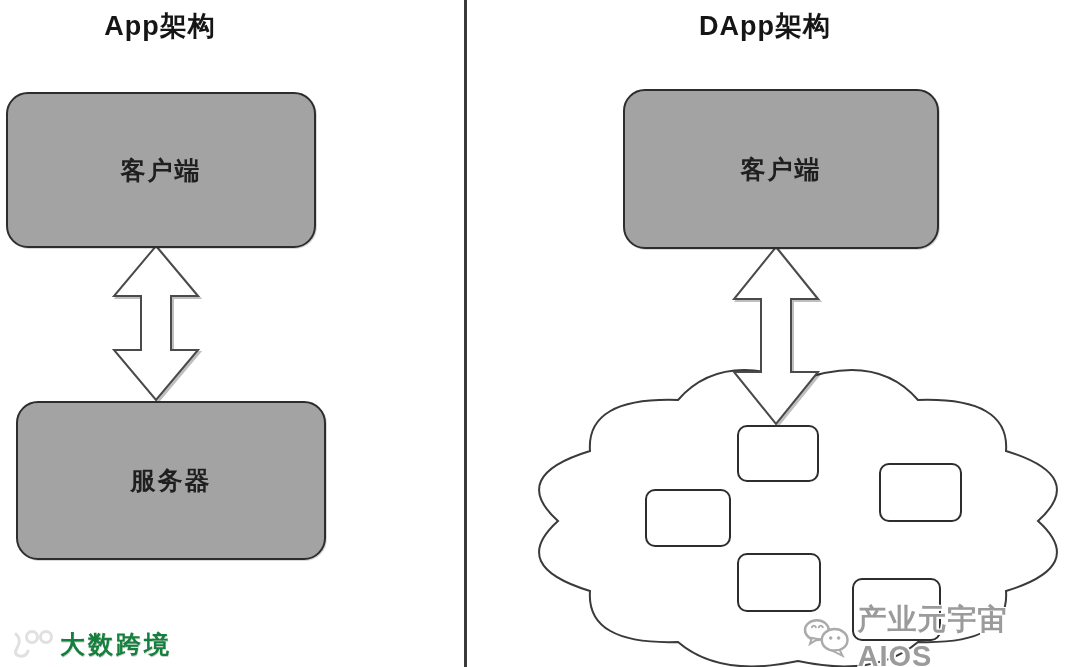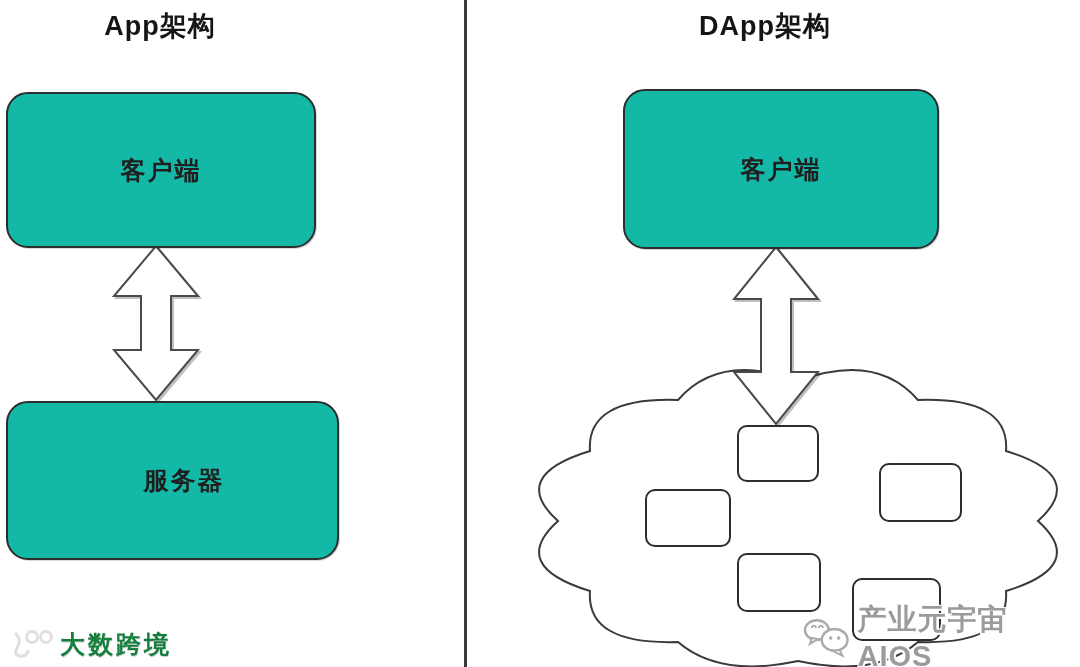--- a/index.html
+++ b/index.html
@@ -4,27 +4,27 @@
 <style>
   html,body{margin:0;padding:0;background:#fff;}
   body{font-family:"Liberation Sans","DejaVu Sans",sans-serif;}
   #stage{position:relative;width:1080px;height:667px;background:#ffffff;overflow:hidden;}
 
   .title{position:absolute;top:8px;width:320px;text-align:center;
          font-size:27px;font-weight:700;color:#151515;letter-spacing:1px;}
   #title-left{left:0;}
   #title-right{left:605px;}
 
-  .bigbox{position:absolute;background:#14b8a6;border:2.5px solid #2d2d2d;border-radius:22px;
+  .bigbox{position:absolute;background:#a3a3a3;border:2.5px solid #2d2d2d;border-radius:22px;
           display:flex;align-items:center;justify-content:center;z-index:2;
           box-shadow:1px 1px 0 rgba(0,0,0,0.15);}
   .bigbox .label{font-size:25px;font-weight:600;color:#1f1f1f;letter-spacing:2px;}
 
   #box-left-client{left:6px;top:92px;width:306px;height:152px;}
-  #box-left-server{left:6px;top:401px;width:306px;height:155px;padding-left:23px;}
+  #box-left-server{left:16px;top:401px;width:306px;height:155px;}
   #box-right-client{left:623px;top:89px;width:312px;height:156px;}
 
   #divider{position:absolute;left:464px;top:0;width:2.5px;height:667px;background:#3a3a3a;z-index:3;}
 
   #vector-layer{position:absolute;left:0;top:0;width:1080px;height:667px;z-index:1;}
   .arrow{fill:#ffffff;stroke:#4a4a4a;stroke-width:2;filter:drop-shadow(2px 2px 0 rgba(0,0,0,0.25));}
   .cloud{fill:#ffffff;stroke:#3a3a3a;stroke-width:2;}
 
   .node{position:absolute;background:#ffffff;border:2.5px solid #2d2d2d;border-radius:10px;z-index:2;}
   #node-1{left:737px;top:425px;width:78px;height:53px;}

